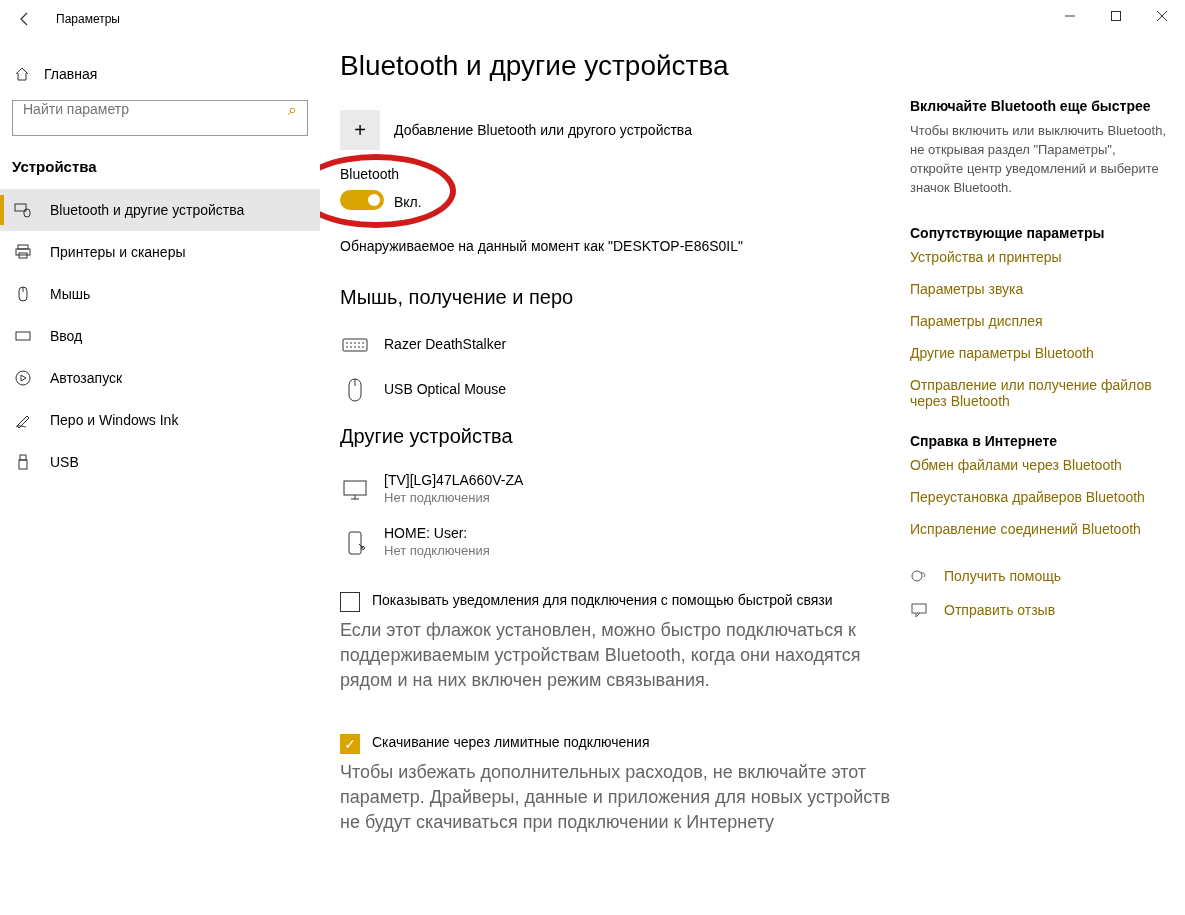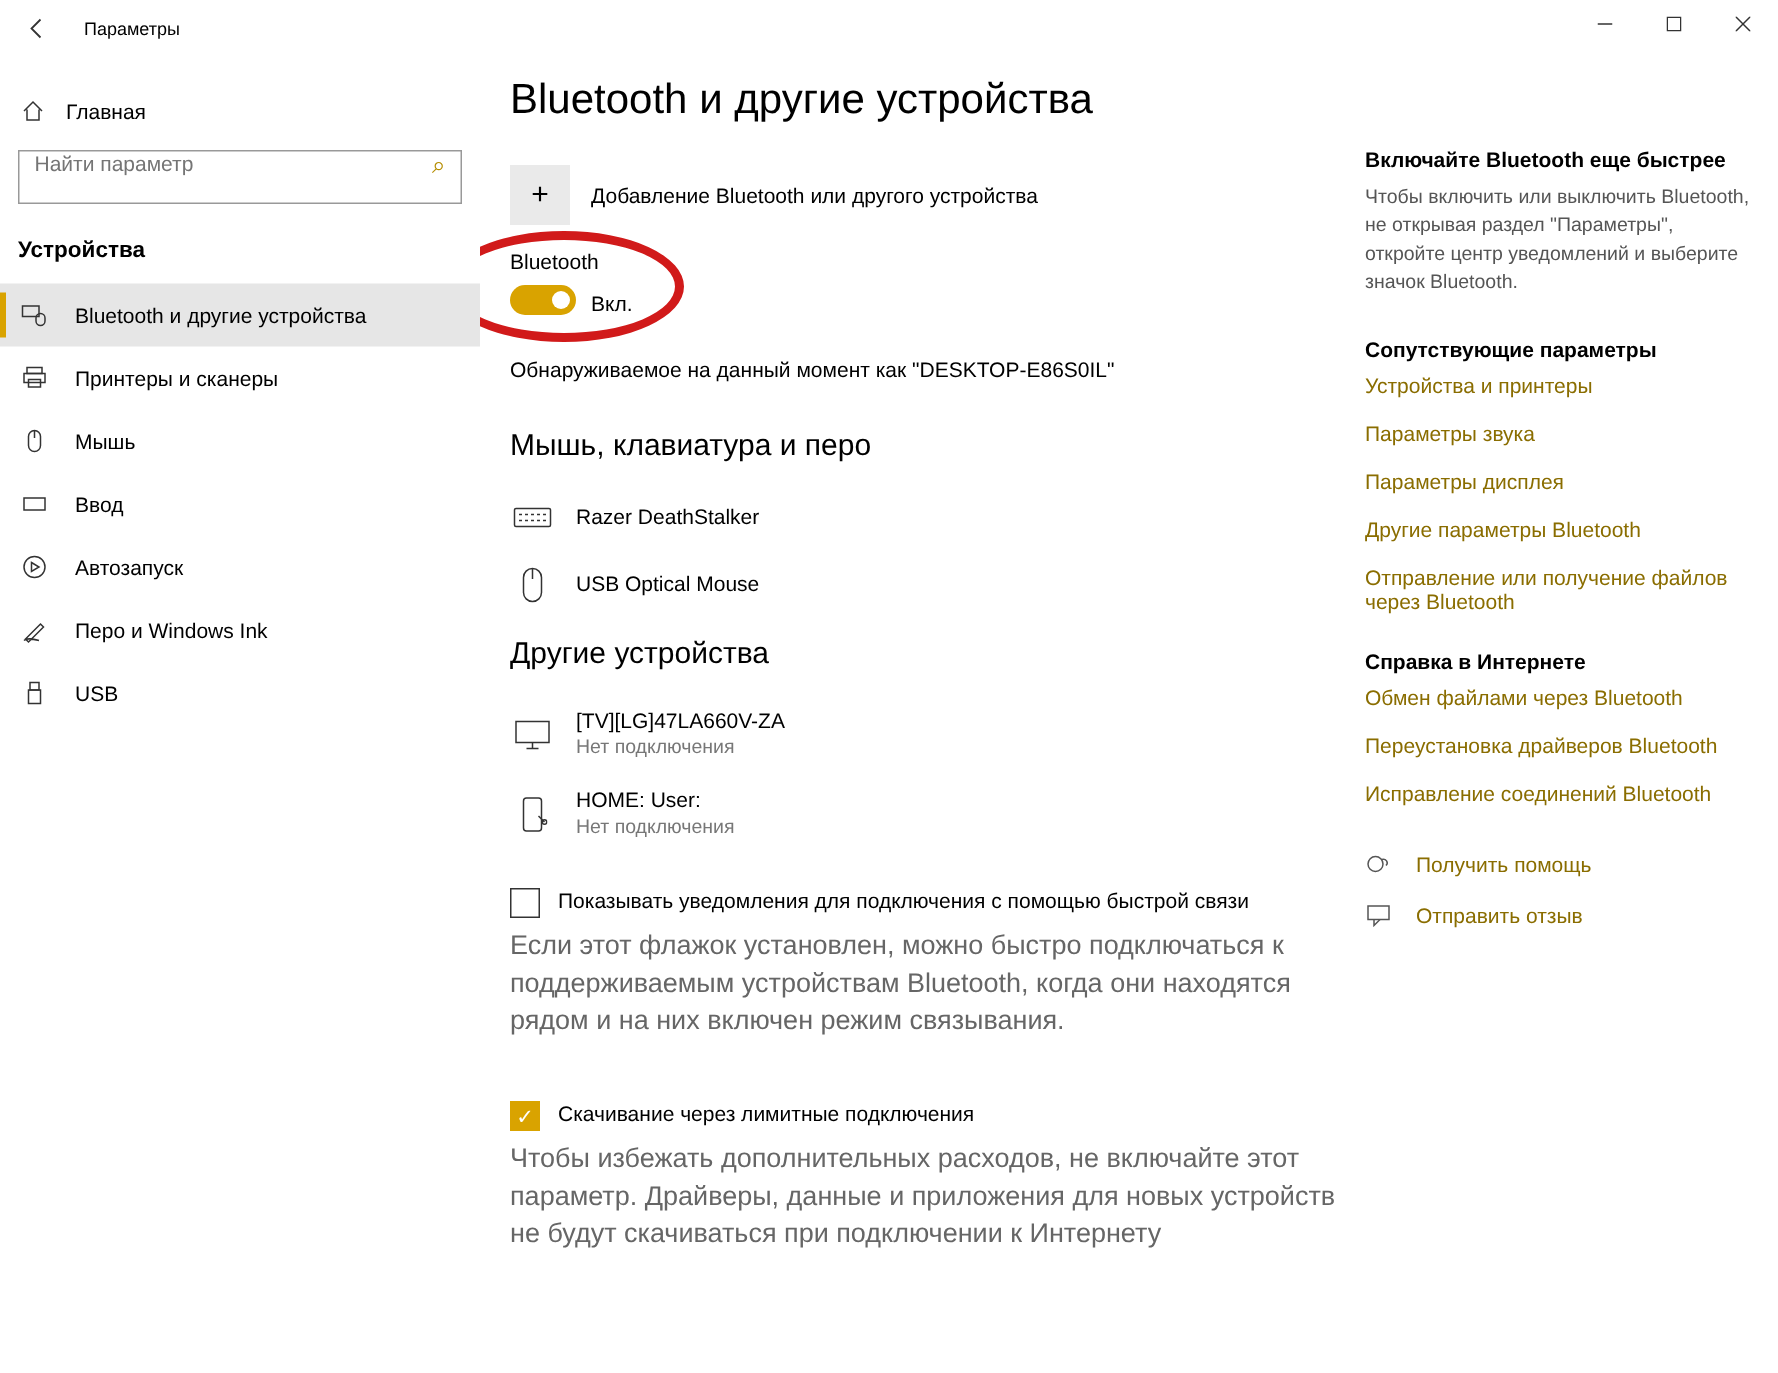--- a/index.html
+++ b/index.html
@@ -178,21 +178,21 @@
         <div class="toggle-row">
           <div class="toggle">
               <div class="knob"></div>
             </div>
           <span>Вкл.</span>
         </div>
       </div>
 
       <div class="discover-text">Обнаруживаемое на данный момент как "DESKTOP-E86S0IL"</div>
 
-      <h2>Мышь, клавиатура и перо</h2>
+      <h2>Мышь, получение и перо</h2>
 
       <div class="dev-row">
         <span class="dico">
             <svg width="26" height="20" viewBox="0 0 26 20">
               <rect x="1" y="4" width="24" height="12" rx="1" stroke="#333" fill="none"></rect>
               <line x1="4" y1="8" x2="22" y2="8" stroke="#333" stroke-dasharray="2 2"></line>
               <line x1="4" y1="12" x2="22" y2="12" stroke="#333" stroke-dasharray="2 2"></line>
             </svg>
           </span>
         <div>

